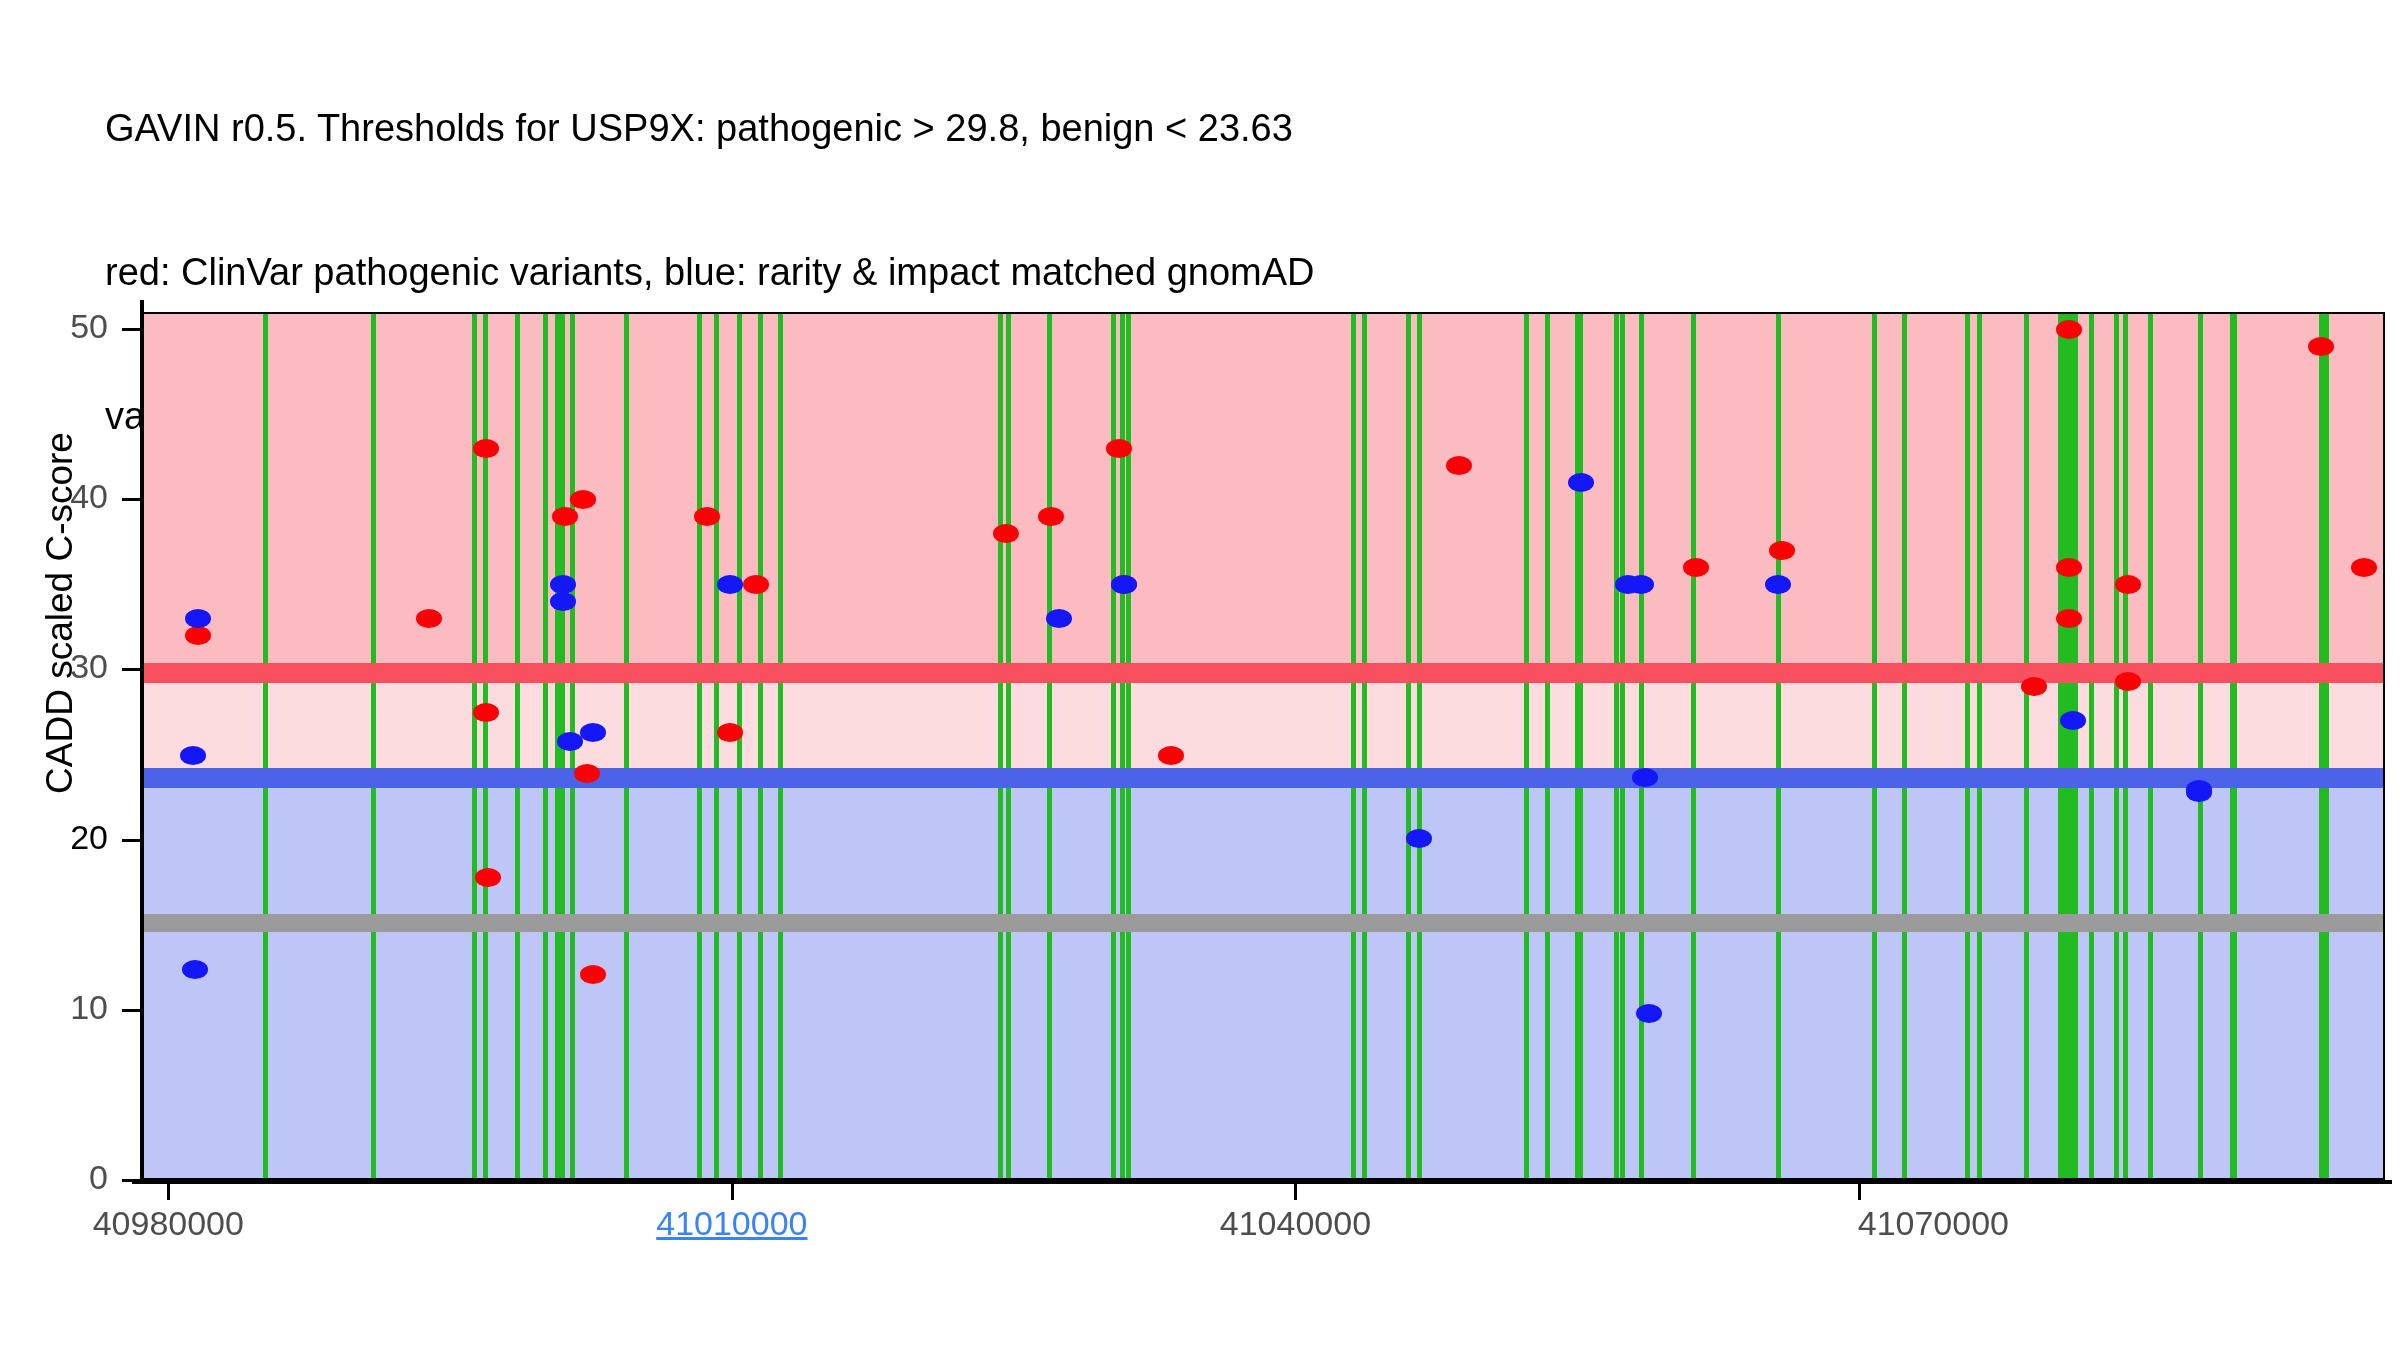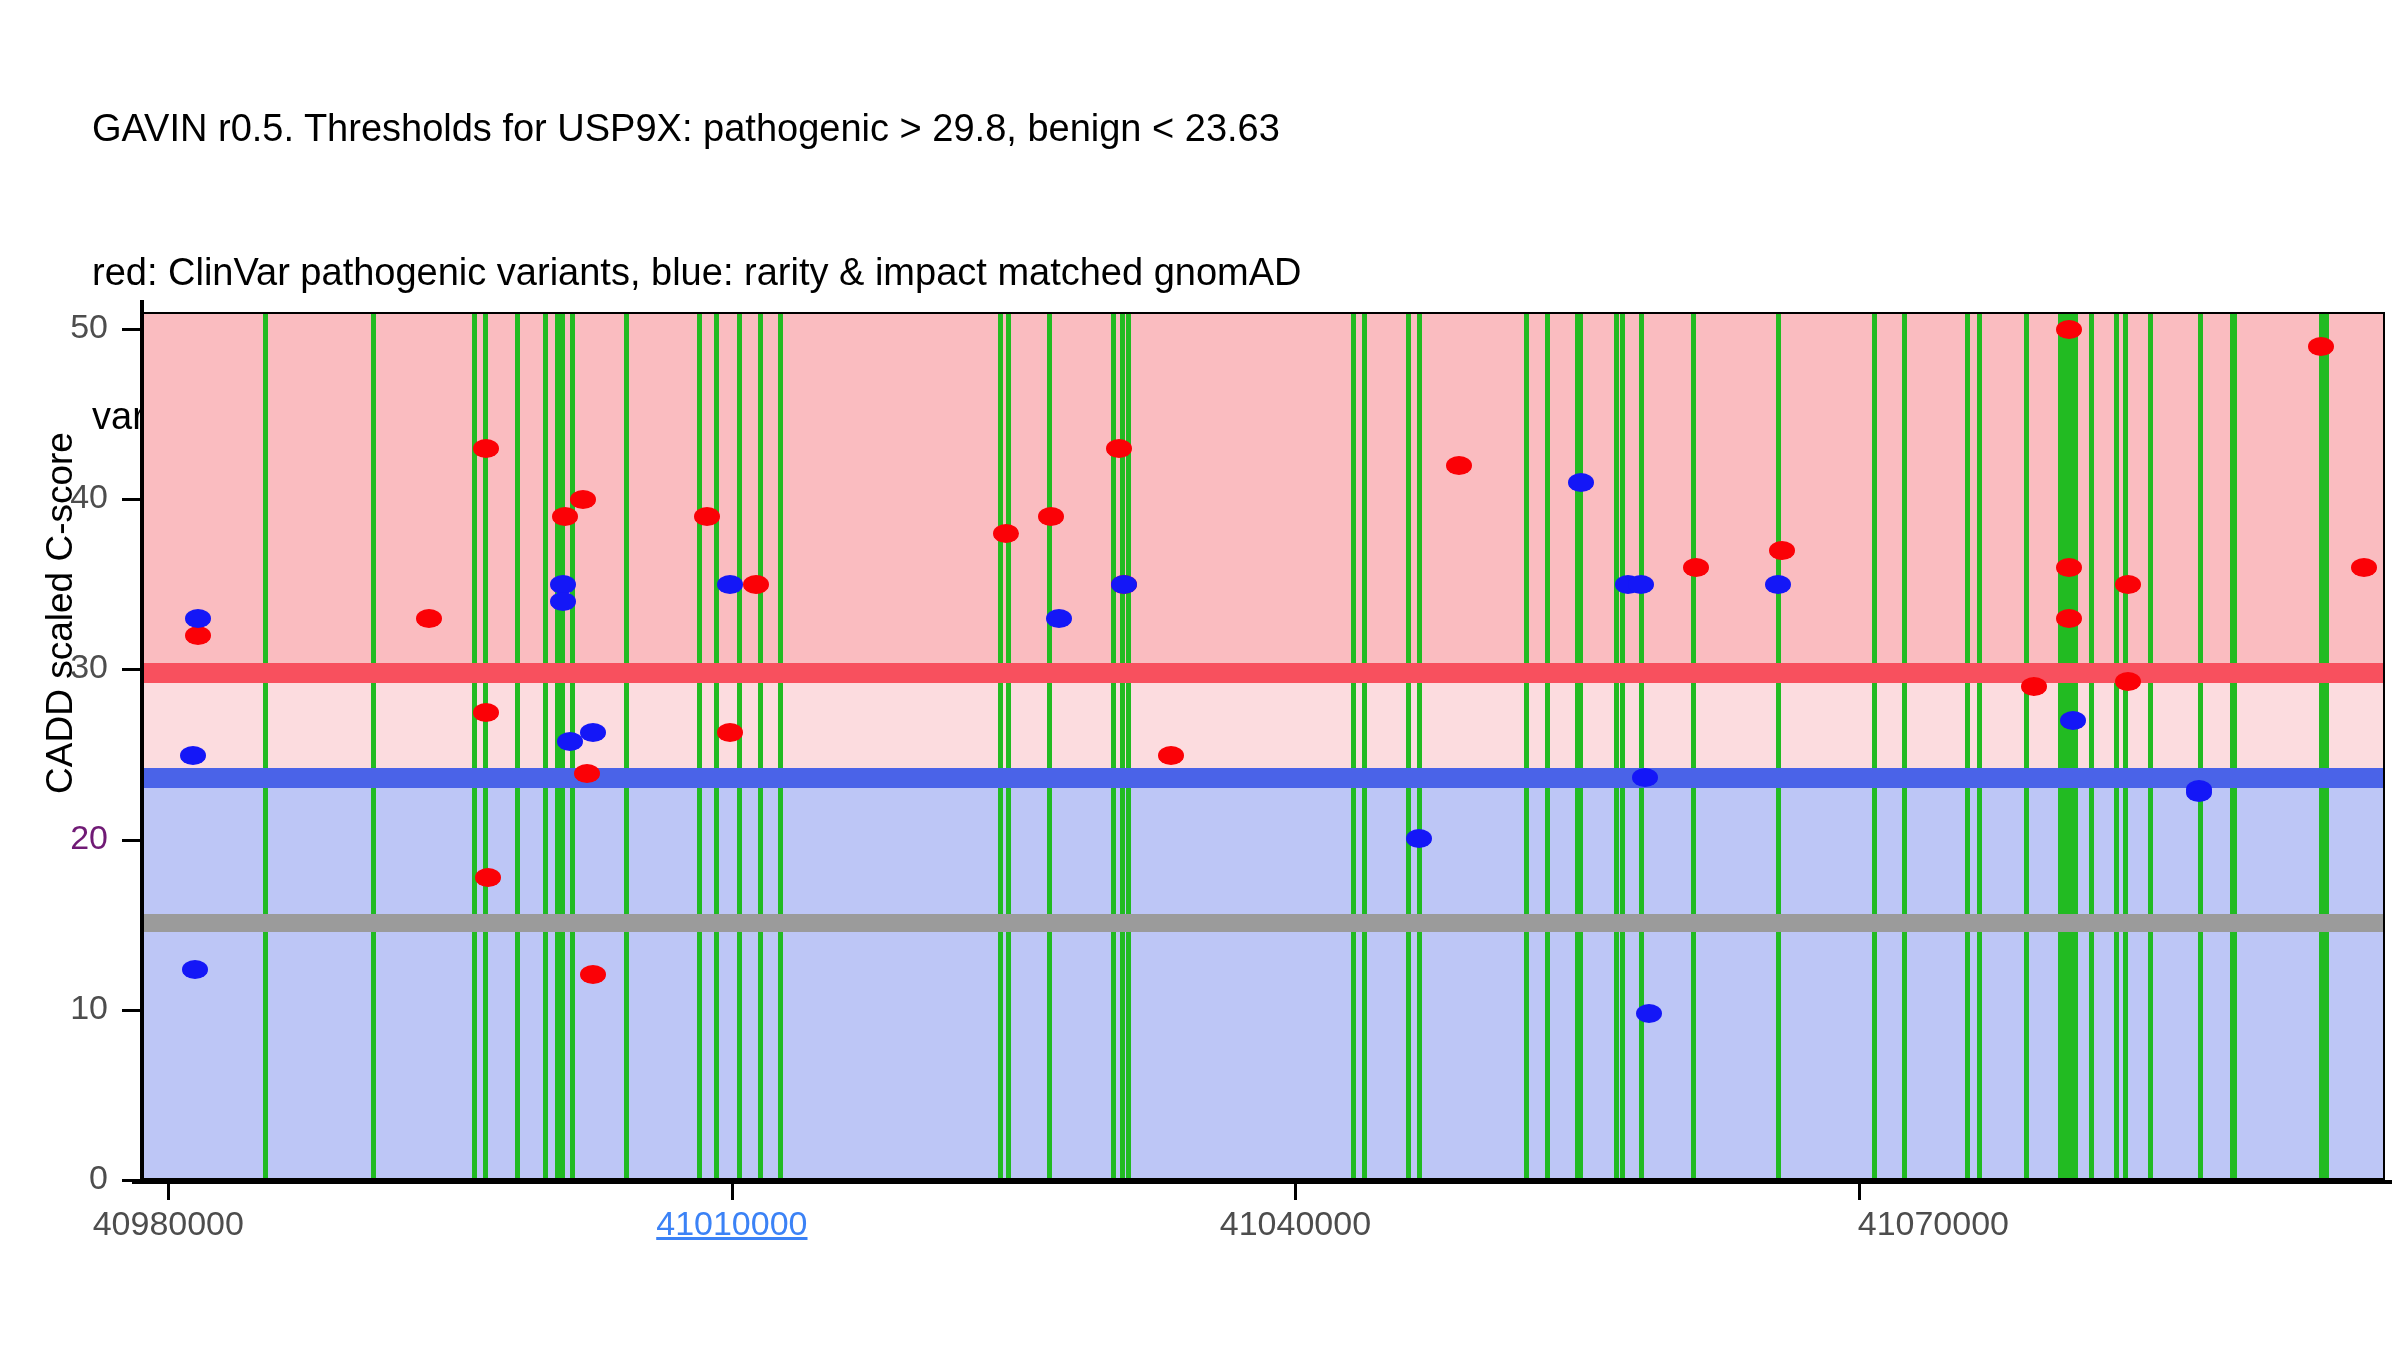--- a/index.html
+++ b/index.html
@@ -15,21 +15,21 @@
   
   #title-block{
     position:absolute;
     left:92px; top:8px;
     width:2260px;
     font-size:38px;
     line-height:48px;
     color:#000000;
     white-space:pre;
   }
-  #title-block .tline{display:block;}
+  #title-block .tline{display:block;margin-left:13px;}
 
   
   #plot-wrap{
     position:absolute;
     left:0;top:0;width:2400px;height:1350px;
   }
 
   #y-axis-title{
     position:absolute;
     left:-380px; top:592px;   
@@ -249,21 +249,21 @@
 
   <div id="y-axis-line"></div>
   <div id="x-axis-line"></div>
 
   <div id="ticks-layer">
       <div class="y-tick" style="top: 1179px;"></div>
       <div class="y-tick-label" style="left: 0px; width: 108px; top: 1158px; color: rgb(77, 77, 77);">0</div>
       <div class="y-tick" style="top: 1008.8px;"></div>
       <div class="y-tick-label" style="left: 0px; width: 108px; top: 987.804px; color: rgb(77, 77, 77);">10</div>
       <div class="y-tick" style="top: 838.608px;"></div>
-      <div class="y-tick-label" style="left: 0px; width: 108px; top: 817.608px; color: #701a75;">20</div>
+      <div class="y-tick-label" style="left: 0px; width: 108px; top: 817.608px; color: #000000;">20</div>
       <div class="y-tick" style="top: 668.412px;"></div>
       <div class="y-tick-label" style="left: 0px; width: 108px; top: 647.412px; color: rgb(77, 77, 77);">30</div>
       <div class="y-tick" style="top: 498.216px;"></div>
       <div class="y-tick-label" style="left: 0px; width: 108px; top: 477.216px; color: rgb(77, 77, 77);">40</div>
       <div class="y-tick" style="top: 328.02px;"></div>
       <div class="y-tick-label" style="left: 0px; width: 108px; top: 307.02px; color: rgb(77, 77, 77);">50</div>
       <div class="x-tick" style="left: 167.3px;"></div>
       <div class="x-tick-label" style="left: 18.2998px; width: 300px; color: rgb(77, 77, 77);">40980000</div>
       <div class="x-tick" style="left: 730.868px;"></div>
       <div class="x-tick-label" style="left: 581.868px; width: 300px; color: #3b82f6; text-decoration: underline;">41010000</div>

